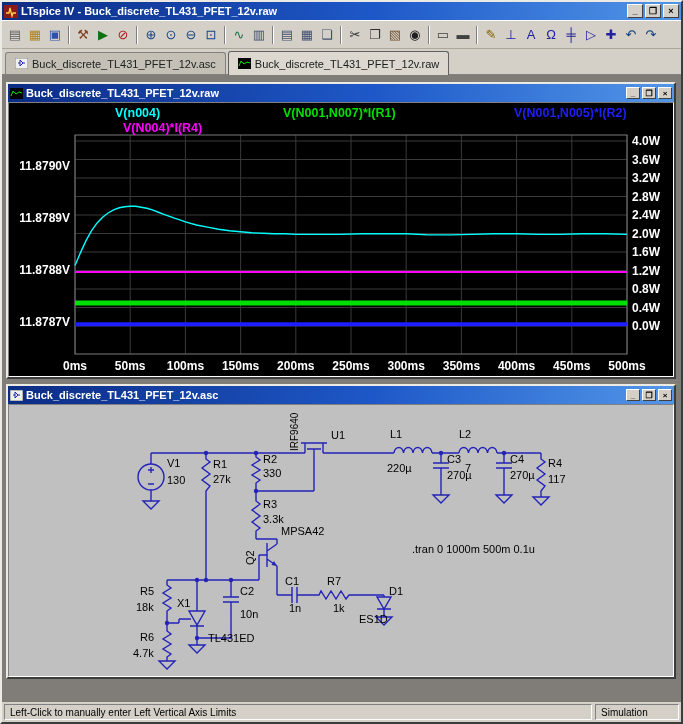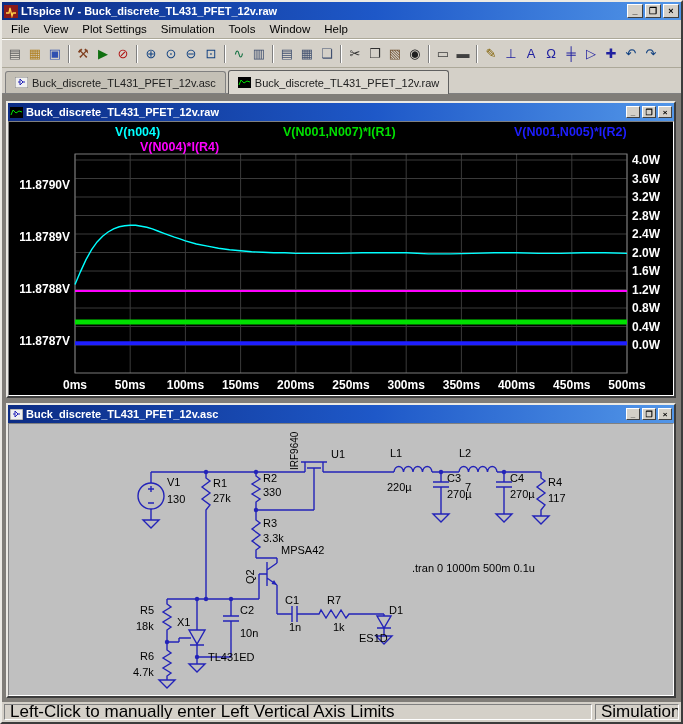--- a/index.html
+++ b/index.html
@@ -41,21 +41,21 @@
   .cbtns{display:flex;gap:2px;}
   .ccontent{flex:1;border:1px solid;border-color:#808080 #fff #fff #808080;overflow:hidden;}
   .plot-area{width:100%;height:100%;background:#000;position:relative;}
   .trace-label{position:absolute;font:bold 12.5px "Liberation Sans",sans-serif;white-space:nowrap;}
   .ax{font:bold 12px "Liberation Sans",sans-serif;fill:#ffffff;}
   .schem-area{width:100%;height:100%;background:#c0c0c0;}
   .slabel{font:11px "Liberation Sans",sans-serif;fill:#000;stroke:none;}
   .slabel.small{font-size:10px;}
   
   .statusbar{height:20px;flex:0 0 20px;display:flex;gap:3px;align-items:stretch;padding:2px 2px;background:#d4d0c8;}
-  .scell{border:1px solid;border-color:#808080 #fff #fff #808080;padding:1px 5px;font-size:17px;
+  .scell{border:1px solid;border-color:#808080 #fff #fff #808080;padding:1px 5px;font-size:10px;
          display:flex;align-items:center;white-space:nowrap;overflow:hidden;text-align:center;}
   .scell.msg{flex:1;}
   .scell.mode{width:84px;flex:0 0 84px;}
 </style>
 </head>
 <body>
 
 <div class="app">
 
   <div class="titlebar">
@@ -64,29 +64,20 @@
       <polyline points="2,8 5,8 6,3 8,11 9,8 12,8" fill="none" stroke="#ffd24a" stroke-width="1.3"></polyline>
     </svg>
     <span class="title-text">LTspice IV - Buck_discrete_TL431_PFET_12v.raw</span>
     <span class="wbtns">
       <span class="wbtn">_</span>
       <span class="wbtn">❐</span>
       <span class="wbtn">×</span>
     </span>
   </div>
 
-  <div class="menubar">
-      <span class="menu-item">File</span>
-      <span class="menu-item">View</span>
-      <span class="menu-item">Plot Settings</span>
-      <span class="menu-item">Simulation</span>
-      <span class="menu-item">Tools</span>
-      <span class="menu-item">Window</span>
-      <span class="menu-item">Help</span>
-    </div>
 
   <div class="toolbar">
       <span class="tb-btn" style="color: rgb(96, 96, 96);">▤</span>
       <span class="tb-btn" style="color: rgb(176, 128, 32);">▦</span>
       <span class="tb-btn" style="color: rgb(48, 80, 176);">▣</span>
       <span class="tb-sep"></span>
       <span class="tb-btn" style="color: rgb(128, 64, 32);">⚒</span>
       <span class="tb-btn" style="color: rgb(16, 112, 16);">▶</span>
       <span class="tb-btn" style="color: rgb(176, 16, 16);">⊘</span>
       <span class="tb-sep"></span>
@@ -151,21 +142,21 @@
           <span class="wbtn sm">_</span>
           <span class="wbtn sm">❐</span>
           <span class="wbtn sm">×</span>
         </span>
       </div>
       <div class="ccontent">
         <div class="plot-area">
           <span class="trace-label" style="left: 106px; top: 3px; color: rgb(0, 255, 255);">V(n004)</span>
           <span class="trace-label" style="left: 274px; top: 3px; color: rgb(0, 224, 0);">V(N001,N007)*I(R1)</span>
           <span class="trace-label" style="left: 458px; top: 3px; color: rgb(30, 30, 255); margin-left: 47px;">V(N001,N005)*I(R2)</span>
-          <span class="trace-label" style="left: 131px; top: 18px; color: rgb(255, 0, 255);">V(N004)*I(R4)</span>
+          <span class="trace-label" style="left: 114px; top: 18px; color: rgb(255, 0, 255);">V(N004)*I(R4)</span>
           <svg id="wave-svg" width="661" height="272">
               <line x1="66" y1="32" x2="66" y2="251" stroke="#3a3a3a" stroke-width="1"></line>
               <text x="66" y="267" class="ax" text-anchor="middle">0ms</text>
               <line x1="121.2" y1="32" x2="121.2" y2="251" stroke="#3a3a3a" stroke-width="1"></line>
               <text x="121.2" y="267" class="ax" text-anchor="middle">50ms</text>
               <line x1="176.4" y1="32" x2="176.4" y2="251" stroke="#3a3a3a" stroke-width="1"></line>
               <text x="176.4" y="267" class="ax" text-anchor="middle">100ms</text>
               <line x1="231.6" y1="32" x2="231.6" y2="251" stroke="#3a3a3a" stroke-width="1"></line>
               <text x="231.6" y="267" class="ax" text-anchor="middle">150ms</text>
               <line x1="286.8" y1="32" x2="286.8" y2="251" stroke="#3a3a3a" stroke-width="1"></line>

